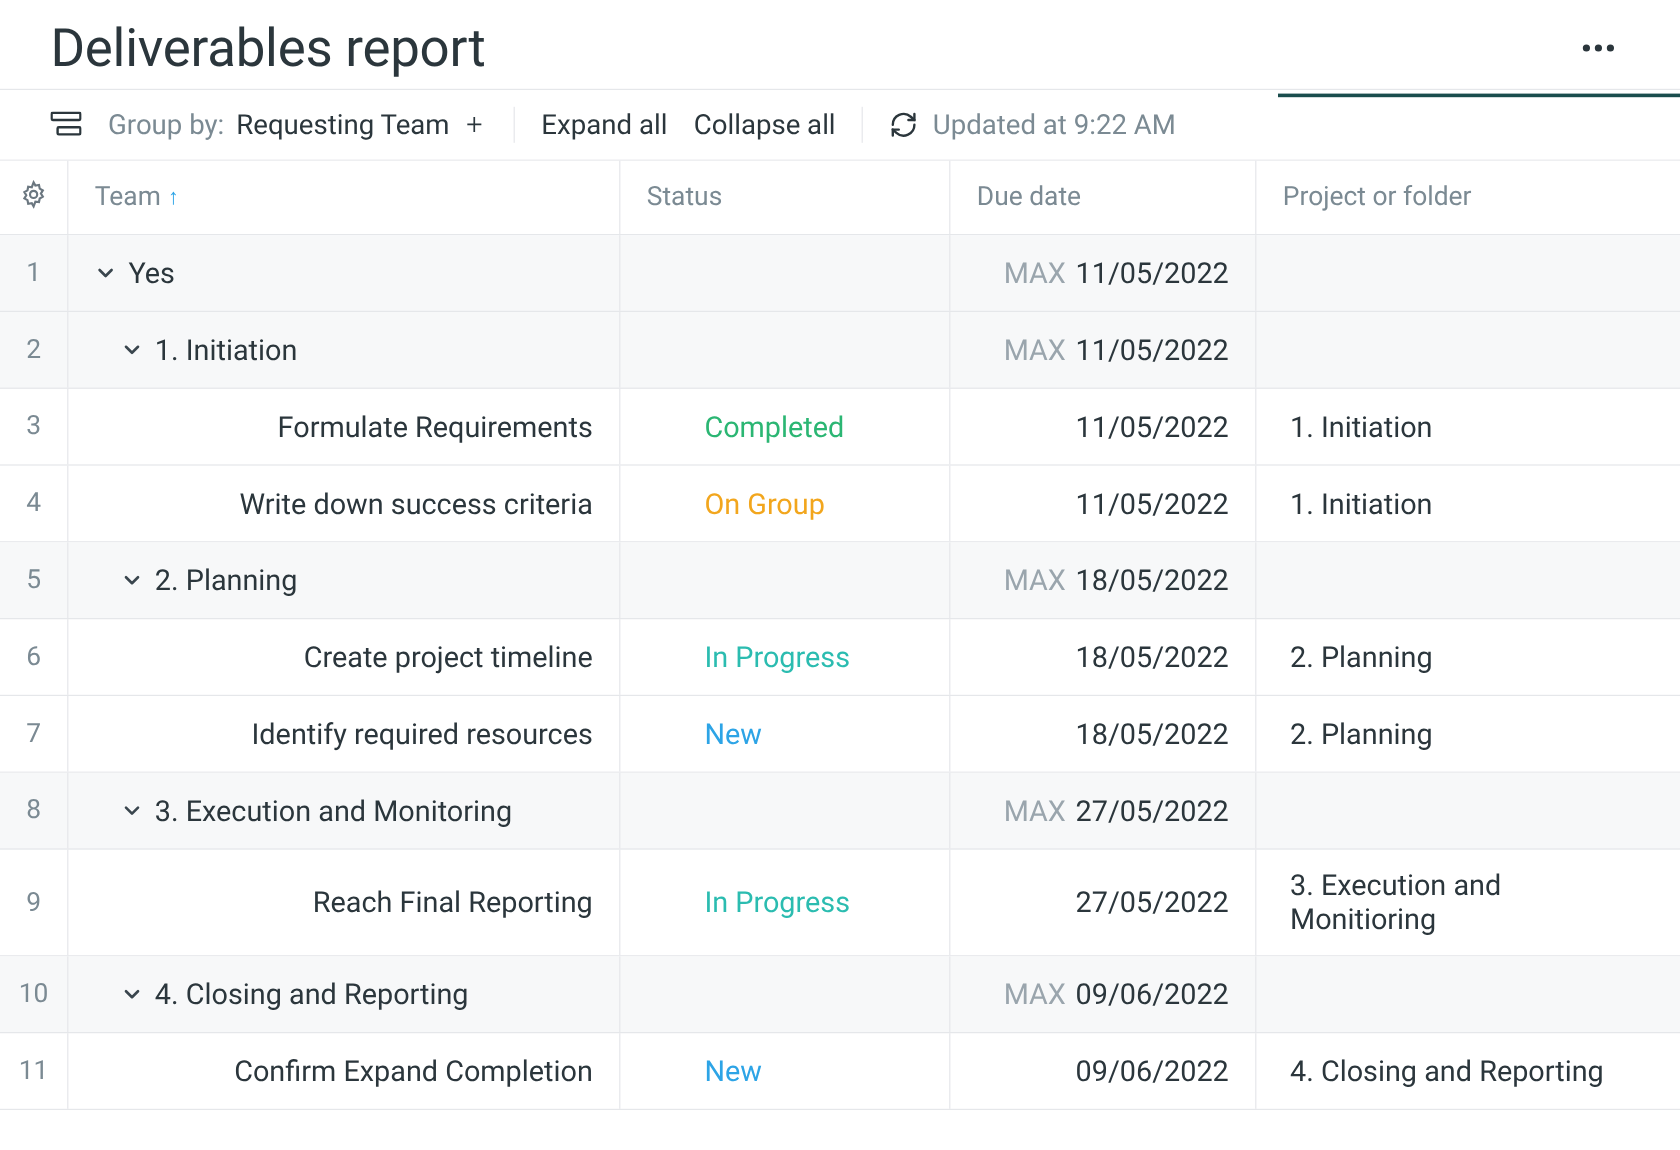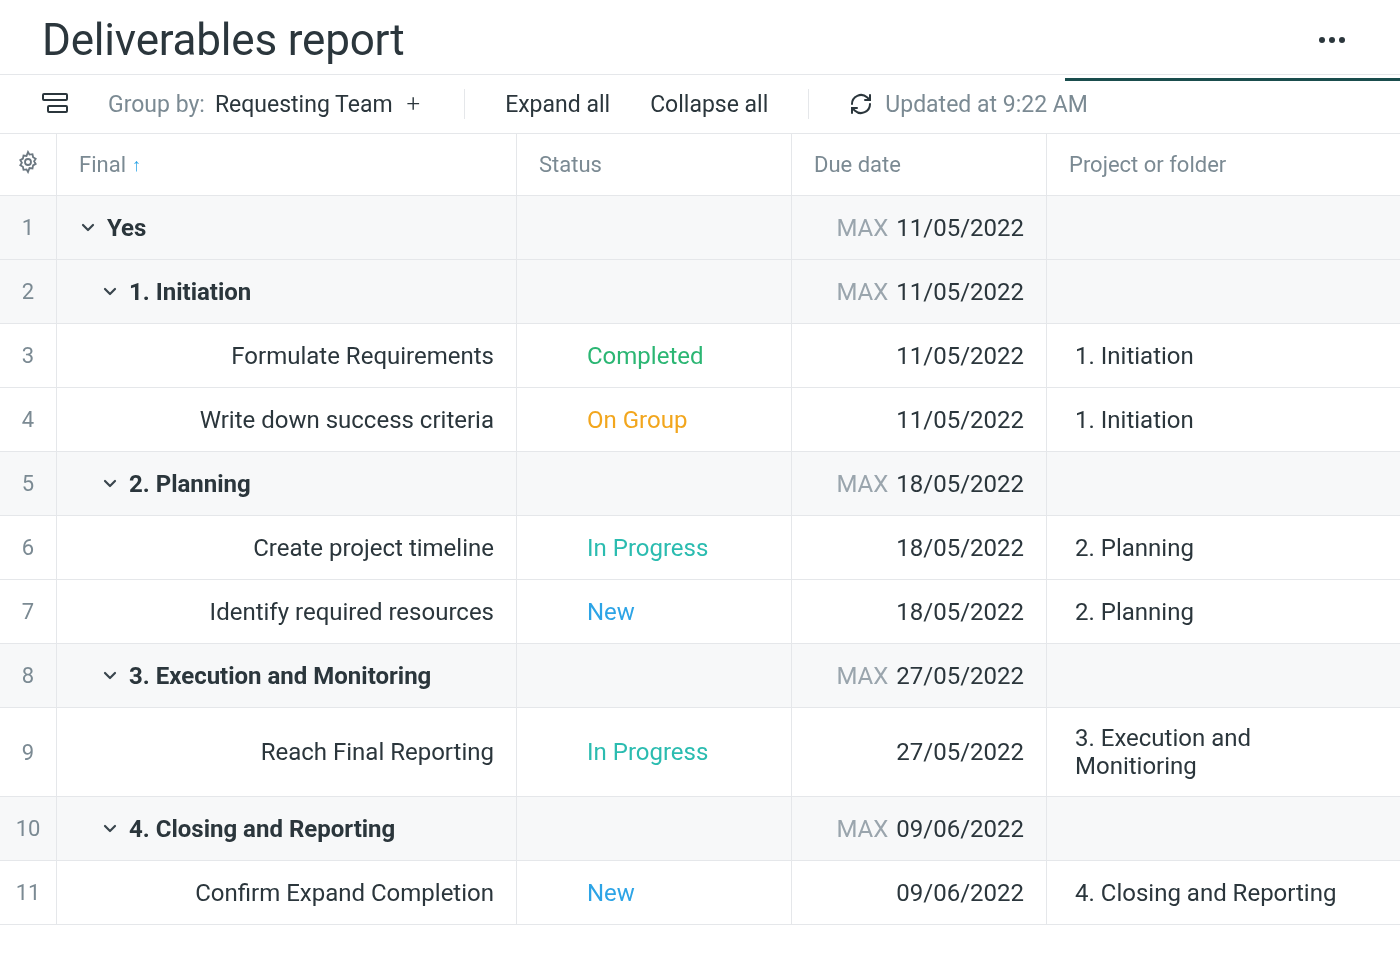--- a/index.html
+++ b/index.html
@@ -22,21 +22,21 @@
   .page{width:1400px;height:958px;overflow:hidden;position:relative;}
 
   
   .header{display:flex;align-items:center;justify-content:space-between;padding:14px 42px 8px 42px;border-bottom:1px solid var(--border);}
   .title{font-size:44px;font-weight:400;color:#2b363c;letter-spacing:-0.2px;}
   .more-btn{padding:8px 12px;cursor:pointer;color:#2b363c;}
   .more-btn svg{display:block;}
   .header-underline{position:absolute;right:0;top:78px;height:3px;width:335px;background:#1a4d4d;}
 
   
-  .toolbar{display:flex;align-items:center;gap:40px;padding:14px 42px;font-size:23px;color:var(--text);}
+  .toolbar{display:flex;align-items:center;gap:22px;padding:14px 42px;font-size:23px;color:var(--text);}
   .tb-icon{color:var(--text);display:flex;align-items:center;}
   .grp{display:flex;align-items:center;gap:10px;}
   .grp-label{color:var(--muted);}
   .grp-value{color:var(--text);}
   .grp-add{color:var(--text);font-weight:300;font-size:24px;line-height:1;padding:0 4px;cursor:pointer;}
   .tb-sep{width:1px;height:30px;background:var(--border);}
   .tb-action{cursor:pointer;}
   .refresh{display:flex;align-items:center;gap:12px;color:var(--muted);}
   .refresh svg{color:var(--text);}
 
@@ -50,21 +50,21 @@
   .sort-arrow{color:#2da4e6;font-size:18px;}
 
   .row{display:grid;grid-template-columns:56px 460px 275px 255px 1fr;border-bottom:1px solid var(--border);min-height:64px;}
   .cell{padding:16px 22px;font-size:24px;display:flex;align-items:center;border-left:1px solid var(--border);}
   .cell.num{border-left:none;justify-content:center;color:var(--muted);font-size:22px;}
   .cell.title-c{border-left:1px solid var(--border);}
   .cell.due{justify-content:flex-end;}
   .cell.proj{padding-left:28px;}
 
   .row.group{background:var(--group-bg);}
-  .row.group .cell.title-c{font-weight:700;}
+  .row.group .cell.title-c{font-weight:400;}
   .chev{display:inline-flex;align-items:center;justify-content:center;margin-right:10px;color:var(--arrow);cursor:pointer;}
   .chev svg{display:block;}
   
   .indent-0{padding-left:22px;}
   .indent-1{padding-left:44px;}
   .indent-2{padding-left:58px;justify-content:flex-end;}
 
   .max-label{color:var(--muted2);margin-right:8px;}
   .status-txt{font-weight:400;margin-left:48px;}
   .status-Completed{color:var(--status-completed);}
@@ -119,21 +119,21 @@
   <div class="thead">
     <div class="th first">
       <span class="gear">
         <svg width="24" height="24" viewBox="0 0 24 24" fill="none" stroke="currentColor" stroke-width="1.8">
               <circle cx="12" cy="12" r="3"></circle>
               <path d="M12 2l1.5 2.6 3-0.4 0.6 3 2.6 1.5-1.6 2.6 1.6 2.6-2.6 1.5-0.6 3-3-0.4L12 22l-1.5-2.6-3 0.4-0.6-3L4.3 15.3l1.6-2.6-1.6-2.6 2.6-1.5 0.6-3 3 0.4L12 2z"></path>
             </svg>
       </span>
     </div>
     <div class="th title-col">
-      <span>Final</span>
+      <span>Team</span>
       <span class="sort-arrow">↑</span>
     </div>
     <div class="th">
           <span>Status</span>
         </div>
     <div class="th">
           <span>Due date</span>
         </div>
     <div class="th">
           <span>Project or folder</span>

